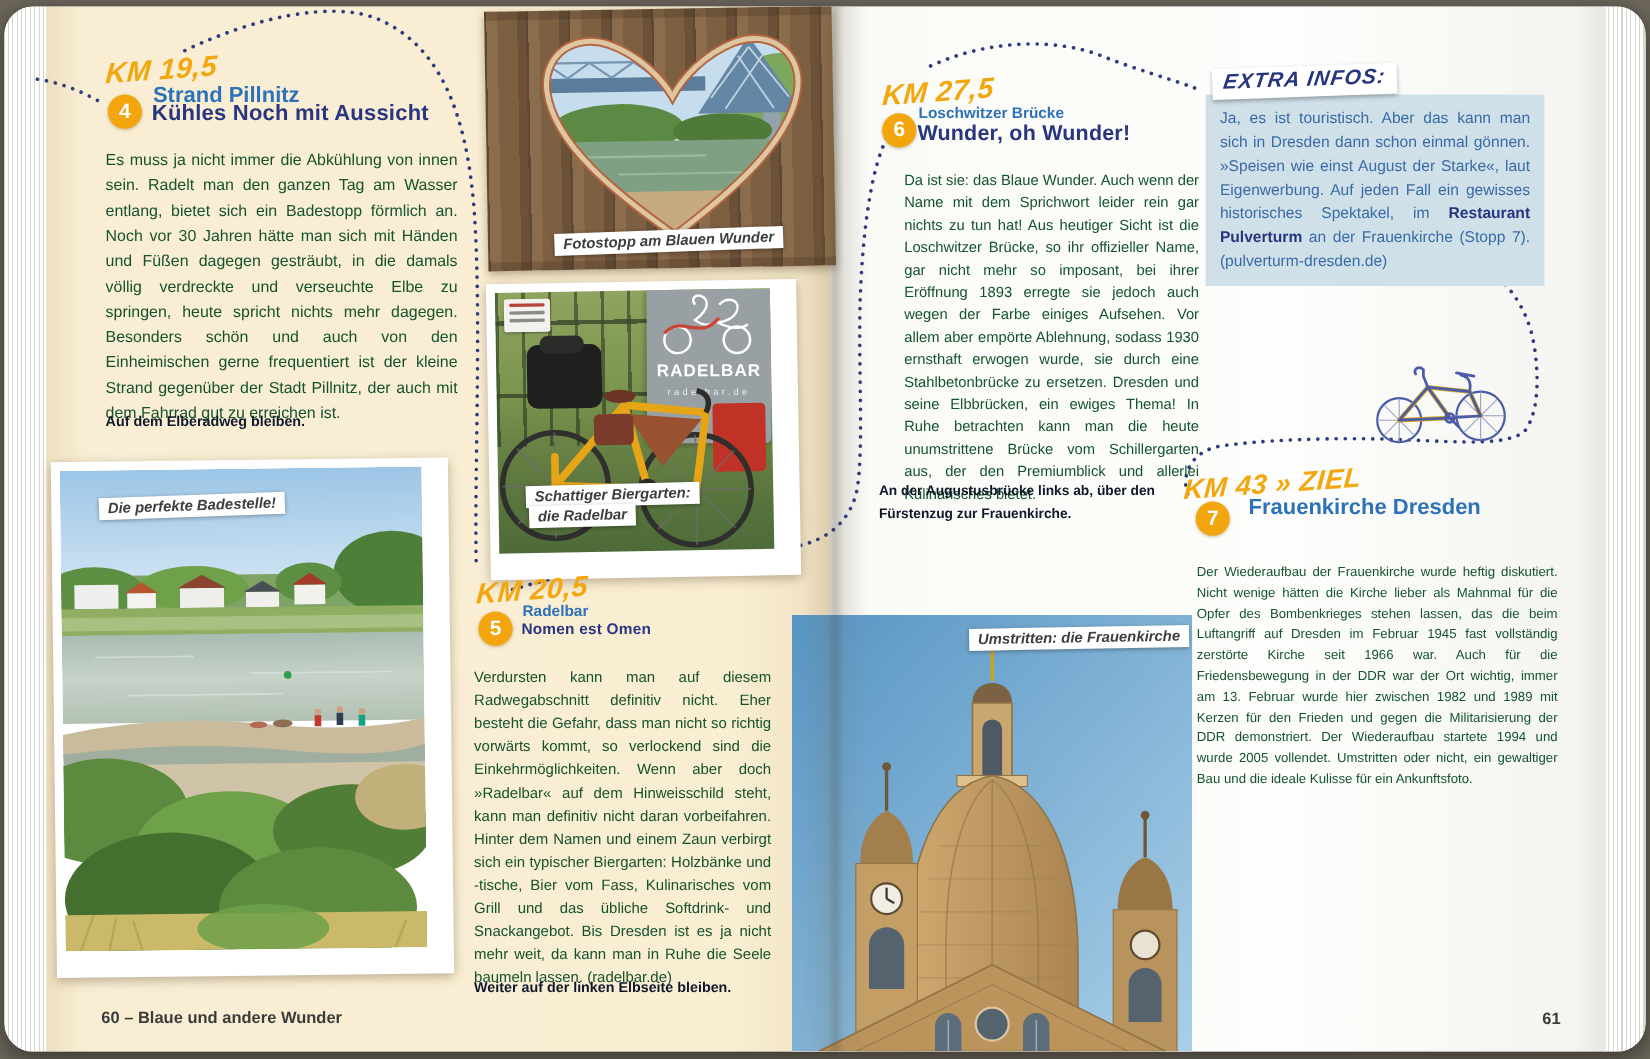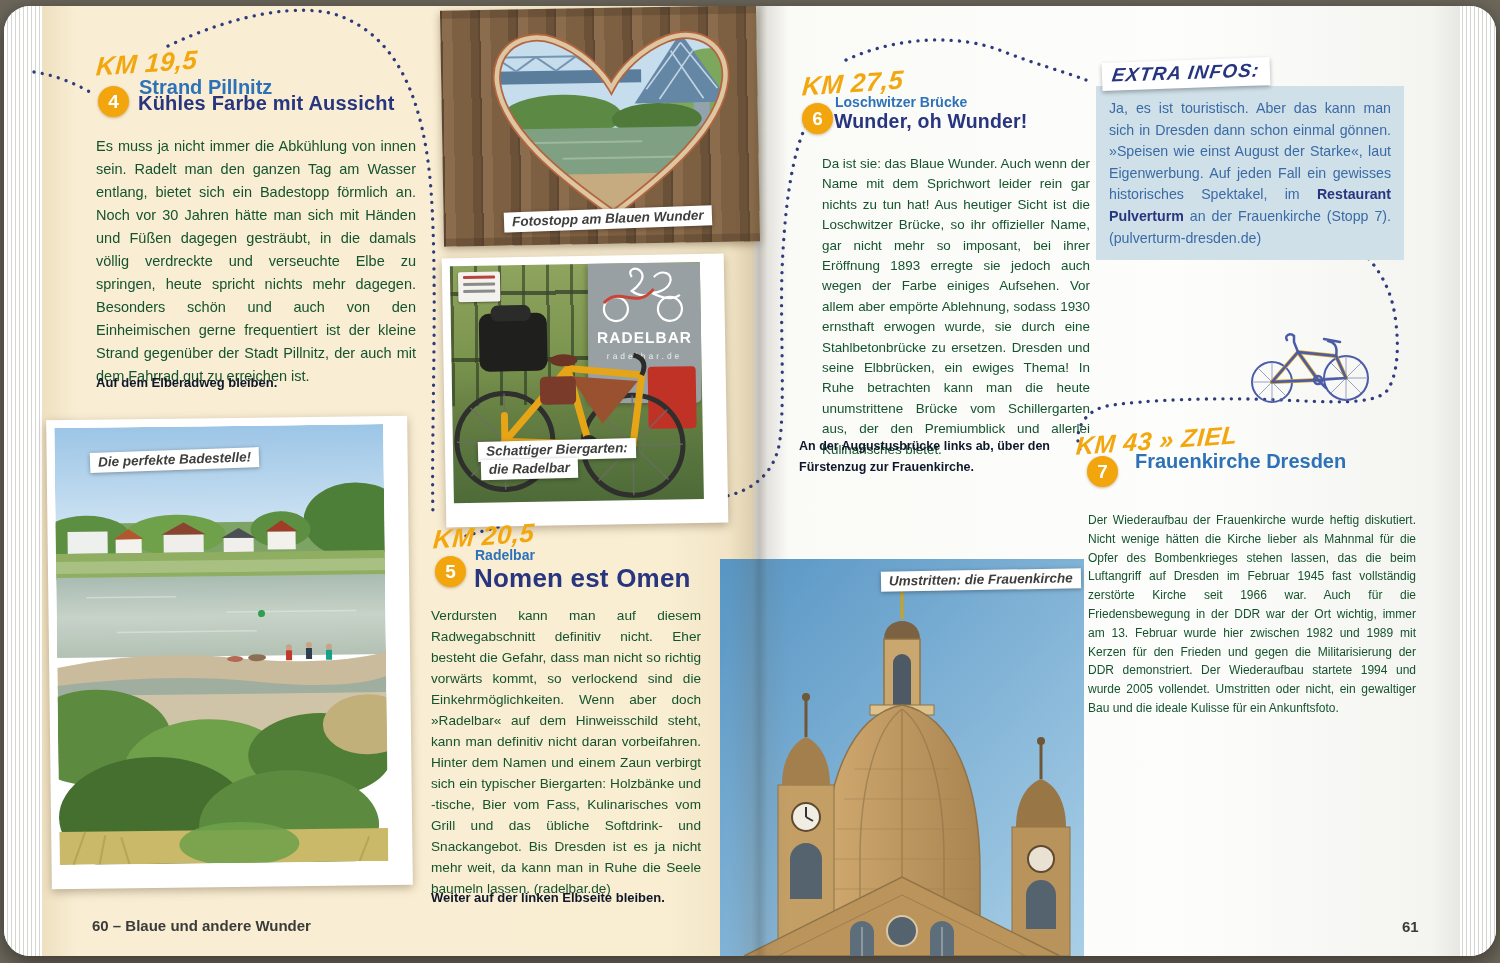--- a/index.html
+++ b/index.html
@@ -30,21 +30,21 @@
   .ttl{position:absolute;z-index:4;color:#28357f;font-weight:800;font-size:20px;white-space:nowrap;letter-spacing:.2px;}
   .body{position:absolute;z-index:4;color:#14532d;text-align:justify;}
   .note{position:absolute;z-index:4;color:#0f172a;font-weight:600;font-size:13px;}
 
   .s4-km{left:92px;top:42px;}   .s4-num{left:94px;top:80px;}
   .s4-sub{left:135px;top:70px;} .s4-ttl{left:134px;top:86px;}
   .s4-body{left:92px;top:129px;width:320px;font-size:14.5px;line-height:23px;}
   .s4-note{left:92px;top:369px;}
 
   .s5-km{left:429px;top:515px;} .s5-num{left:431px;top:550px;}
-  .s5-sub{left:471px;top:541px;font-size:14px;} .s5-ttl{left:470px;top:557px;font-size:26px;}
+  .s5-sub{left:471px;top:541px;font-size:14px;} .s5-ttl{left:470px;top:557px;font-size:14px;}
   .s5-body{left:427px;top:599px;width:270px;font-size:13.6px;line-height:21px;}
   .s5-note{left:427px;top:884px;}
 
   .s6-km{left:798px;top:62px;}  .s6-num{left:798px;top:97px;}
   .s6-sub{left:831px;top:88px;font-size:14px;} .s6-ttl{left:830px;top:104px;font-size:19.5px;}
   .s6-body{left:795px;top:148px;width:268px;font-size:13.4px;line-height:20.4px;margin-left:23px;}
   .s6-note{left:795px;top:430px;width:282px;font-size:12.5px;line-height:21px;}
 
   .s7-km{left:1072px;top:420px;font-size:25px;} .s7-num{left:1083px;top:450px;}
   .s7-sub{left:1131px;top:444px;} .s7-ttl{left:1130px;top:461px;font-size:20.5px;}
@@ -118,21 +118,21 @@
       <path d="M 164 40 C 231 8 298 -4 336 10 C 394 32 420 94 427 184 C 434 282 427 424 429 510"></path>
       <path d="M 462 530 C 541 506 628 494 698 493 C 742 492 766 472 774 444 C 782 414 776 324 778 266 C 780 210 787 146 804 116"></path>
       <path d="M 842 54 C 896 29 958 29 998 45 C 1028 57 1058 65 1082 74"></path>
       <path d="M 1346 236 C 1368 252 1386 276 1391 310 C 1396 344 1393 372 1382 386 C 1367 399 1326 396 1278 394 C 1211 391 1138 394 1103 400 C 1079 405 1068 427 1077 446"></path>
     </g>
   </svg>
 
   <div class="km s4-km">KM 19,5</div>
   <div class="num s4-num">4</div>
   <div class="sub s4-sub">Strand Pillnitz</div>
-  <div class="ttl s4-ttl">Kühles Farbe mit Aussicht</div>
+  <div class="ttl s4-ttl">Kühles Noch mit Aussicht</div>
   <div class="body s4-body">Es muss ja nicht immer die Abkühlung von innen sein. Radelt man den ganzen Tag am Wasser entlang, bietet sich ein Badestopp förmlich an. Noch vor 30 Jahren hätte man sich mit Händen und Füßen dagegen gesträubt, in die damals völlig verdreckte und verseuchte Elbe zu springen, heute spricht nichts mehr dagegen. Besonders schön und auch von den Einheimischen gerne frequentiert ist der kleine Strand gegenüber der Stadt Pillnitz, der auch mit dem Fahrrad gut zu erreichen ist.</div>
   <div class="note s4-note">Auf dem Elberadweg bleiben.</div>
 
   <div class="photo beach">
     <div class="ph-in">
       <svg width="329" height="437" viewBox="0 0 329 437">
         <defs>
           <linearGradient id="sky1" x1="0" y1="0" x2="0" y2="1">
             <stop offset="0" stop-color="#9cc5e6"></stop>
                 <stop offset="1" stop-color="#dcebf6"></stop>

